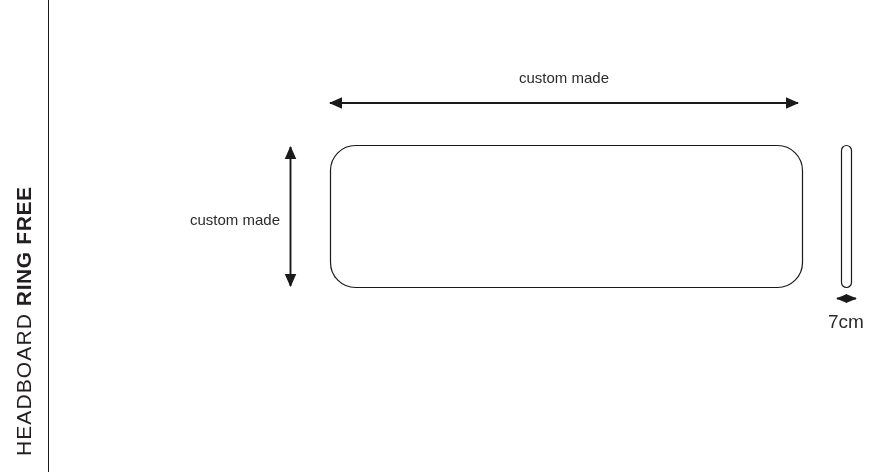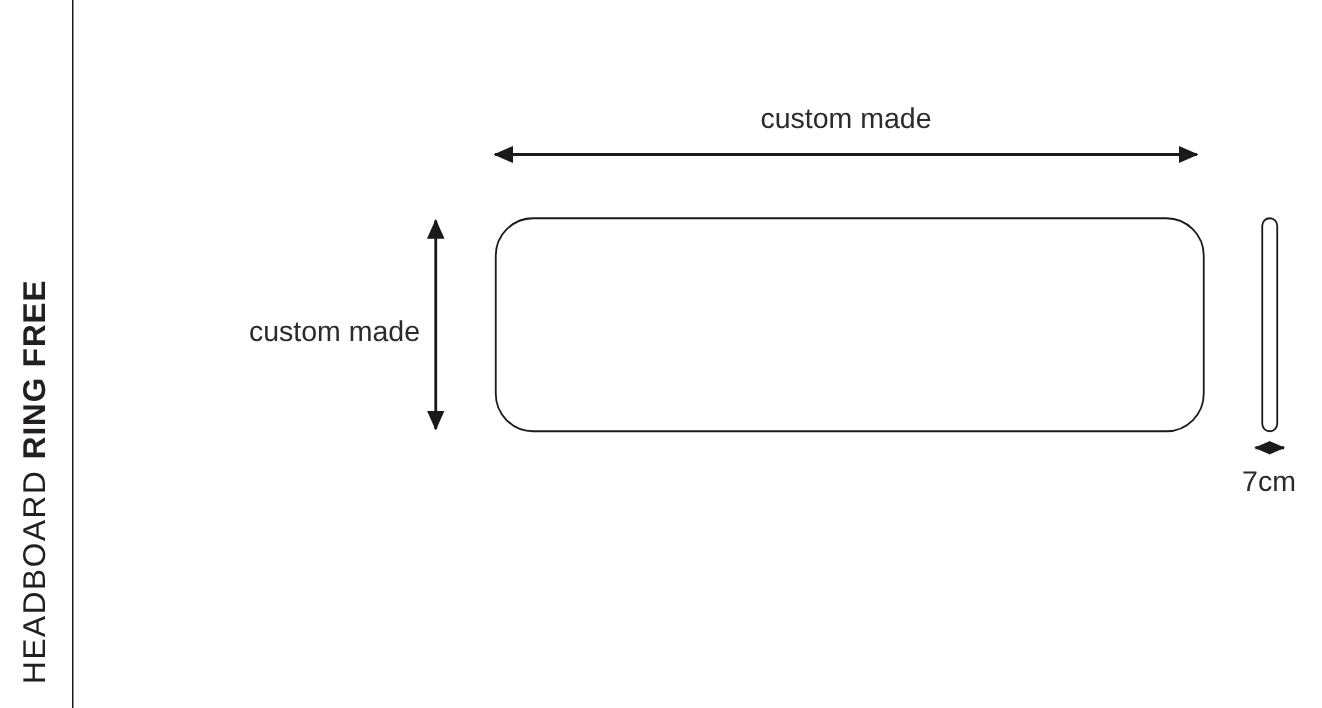--- a/index.html
+++ b/index.html
@@ -75,21 +75,21 @@
     position: absolute;
     left: 0;
     top: 0;
     width: 881px;
     height: 472px;
   }
 
   
   .dim-label {
     position: absolute;
-    font-size: 19px;
+    font-size: 15px;
     line-height: 1;
     color: #2b2b2b;
     white-space: nowrap;
   }
 
   .label-top-centered {
     left: 328px;
     top: 70px;
     width: 472px;
     text-align: center;

